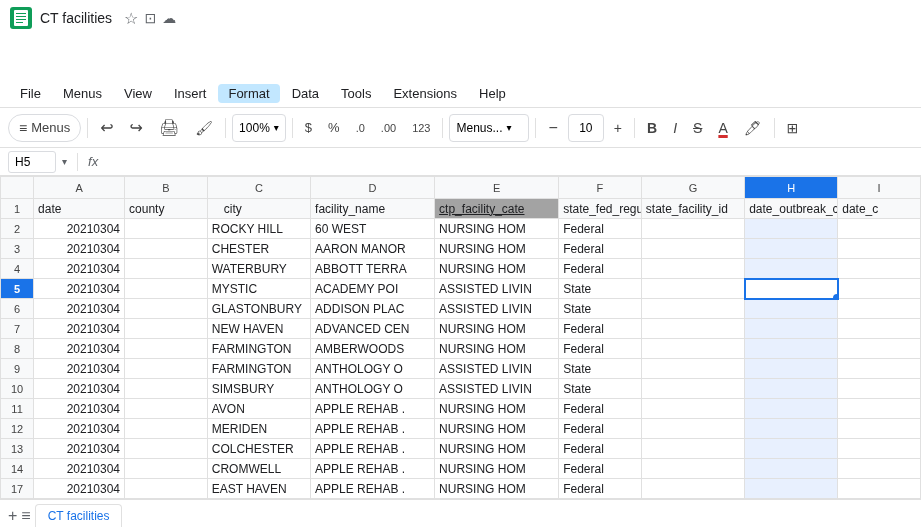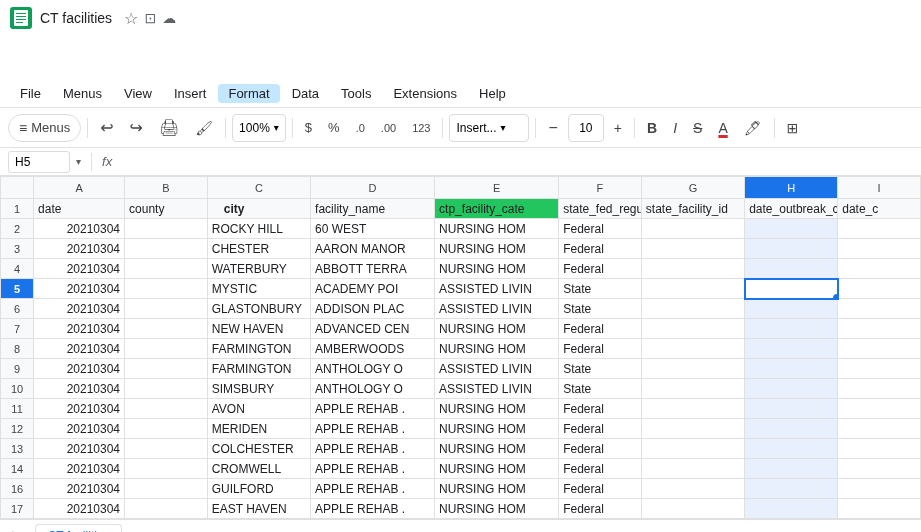--- a/index.html
+++ b/index.html
@@ -29,21 +29,21 @@
     .toolbar-separator { width: 1px; height: 20px; background: #e0e0e0; margin: 0 2px; }
     .zoom-selector { display: flex; align-items: center; height: 28px; padding: 12px 6px; border: 1px solid #dadce0; border-radius: 4px; font-size: 12px; gap: 4px; cursor: pointer; }
     .font-dropdown { display: flex; align-items: center; height: 28px; padding: 0 6px; border: 1px solid #dadce0; border-radius: 4px; font-size: 12px; gap: 4px; cursor: pointer; min-width: 80px; }
     .font-size-box { display: flex; align-items: center; height: 28px; padding: 0 4px; border: 1px solid #dadce0; border-radius: 4px; font-size: 12px; width: 36px; justify-content: center; }
 
     
     .formula-bar {
       display: flex; align-items: center; height: 28px; padding: 0 8px; gap: 6px; background: #fff;
       border-bottom: 1px solid #e0e0e0;
     }
-    .cell-ref-box { width: 62px; border: 1px solid #dadce0; border-radius: 3px; height: 22px; display: flex; align-items: center; padding: 0 6px; font-size: 12px; }
+    .cell-ref-box { width: 48px; border: 1px solid #dadce0; border-radius: 3px; height: 22px; display: flex; align-items: center; padding: 0 6px; font-size: 12px; }
     .formula-input { flex: 1; height: 22px; border: none; outline: none; font-size: 12px; }
 
     
     .spreadsheet-container { display: flex; flex-direction: column; flex: 1; overflow: hidden; }
     .sheet-table-wrapper { overflow: hidden; flex: 1; }
     table { border-collapse: collapse; width: 100%; table-layout: fixed; }
     
     
     .col-header-row th {
       background: #f8f9fa; border: 1px solid #e0e0e0; text-align: center; font-size: 11px;
@@ -152,21 +152,21 @@
       <span>%</span>
     </div>
 
   <div class="toolbar-btn" style="font-size:11px;">.0</div>
   <div class="toolbar-btn" style="font-size:11px;">.00</div>
 
   <div class="toolbar-btn" style="font-size:11px;">123</div>
   <div class="toolbar-separator"></div>
 
   <div class="font-dropdown">
-    <span>Insert...</span>
+    <span>Menus...</span>
     <span style="font-size:10px;">▾</span>
   </div>
   <div class="toolbar-separator"></div>
 
   <div class="toolbar-btn" style="font-size:16px;">−</div>
 
   <div class="font-size-box">
     <span>10</span>
   </div>
 
@@ -227,23 +227,23 @@
           <th>G</th>
           <th style="background:#1a73e8;color:#fff;">H</th>
           <th>I</th>
         </tr>
       </thead>
       <tbody id="sheet-body">
       <tr>
             <td class="row-num">1</td>
             <td class="data-cell" style="background: rgb(248, 249, 250); font-weight: 500;">date</td>
             <td class="data-cell" style="background: rgb(248, 249, 250); font-weight: 500;">county</td>
-            <td class="data-cell" style="background: rgb(248, 249, 250); font-weight: 700; padding-left: 16px;">city</td>
+            <td class="data-cell" style="background: rgb(248, 249, 250); font-weight: 400; padding-left: 16px;">city</td>
             <td class="data-cell" style="background: rgb(248, 249, 250); font-weight: 500;">facility_name</td>
-            <td class="data-cell" style="background: #22c55e; font-weight: 500;">ctp_facility_cate</td>
+            <td class="data-cell" style="background: #a3a3a3; font-weight: 500; text-decoration: underline;">ctp_facility_cate</td>
             <td class="data-cell" style="background: rgb(248, 249, 250); font-weight: 500;">state_fed_regula</td>
             <td class="data-cell" style="background: rgb(248, 249, 250); font-weight: 500;">state_facility_id</td>
             <td class="data-cell" style="background: rgb(248, 249, 250); font-weight: 500;">date_outbreak_c</td>
             <td class="data-cell" style="background: rgb(248, 249, 250); font-weight: 500;">date_c</td>
           </tr>
           <tr>
             <td class="row-num">2</td>
             <td class="data-cell" style="text-align: right;">20210304</td>
             <td class="data-cell"></td>
             <td class="data-cell">ROCKY HILL</td>
@@ -386,32 +386,20 @@
             <td class="data-cell">Federal</td>
             <td class="data-cell"></td>
             <td class="data-cell" style="background: rgb(232, 240, 254);"></td>
             <td class="data-cell"></td>
           </tr>
           <tr>
             <td class="row-num">14</td>
             <td class="data-cell" style="text-align: right;">20210304</td>
             <td class="data-cell"></td>
             <td class="data-cell">CROMWELL</td>
-            <td class="data-cell">APPLE REHAB .</td>
-            <td class="data-cell">NURSING HOM</td>
-            <td class="data-cell">Federal</td>
-            <td class="data-cell"></td>
-            <td class="data-cell" style="background: rgb(232, 240, 254);"></td>
-            <td class="data-cell"></td>
-          </tr>
-          <tr>
-            <td class="row-num">16</td>
-            <td class="data-cell" style="text-align: right;">20210304</td>
-            <td class="data-cell"></td>
-            <td class="data-cell">GUILFORD</td>
             <td class="data-cell">APPLE REHAB .</td>
             <td class="data-cell">NURSING HOM</td>
             <td class="data-cell">Federal</td>
             <td class="data-cell"></td>
             <td class="data-cell" style="background: rgb(232, 240, 254);"></td>
             <td class="data-cell"></td>
           </tr>
           <tr>
             <td class="row-num">17</td>
             <td class="data-cell" style="text-align: right;">20210304</td>

